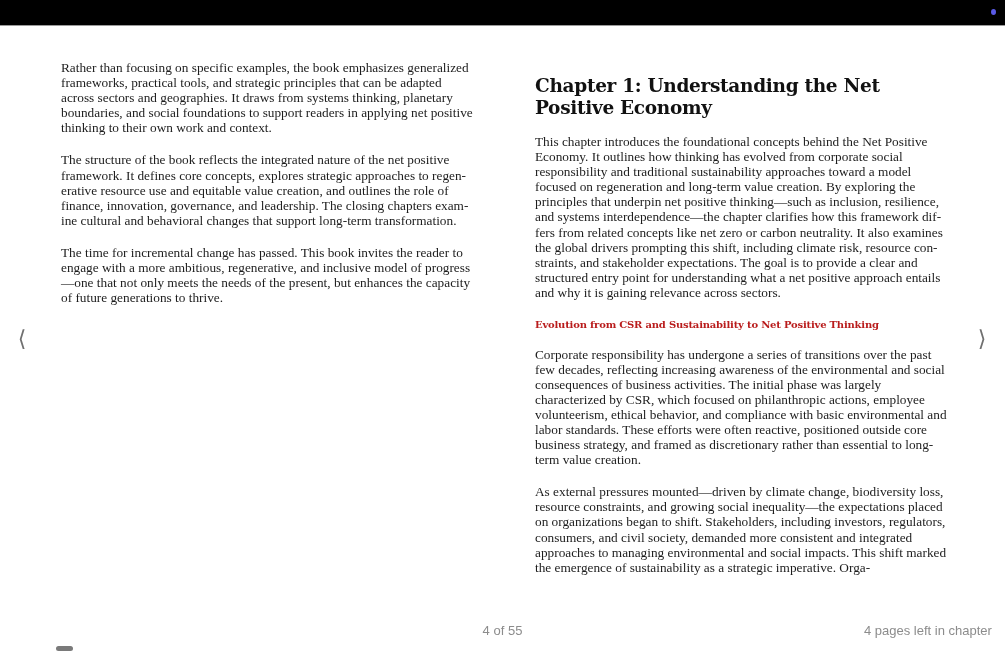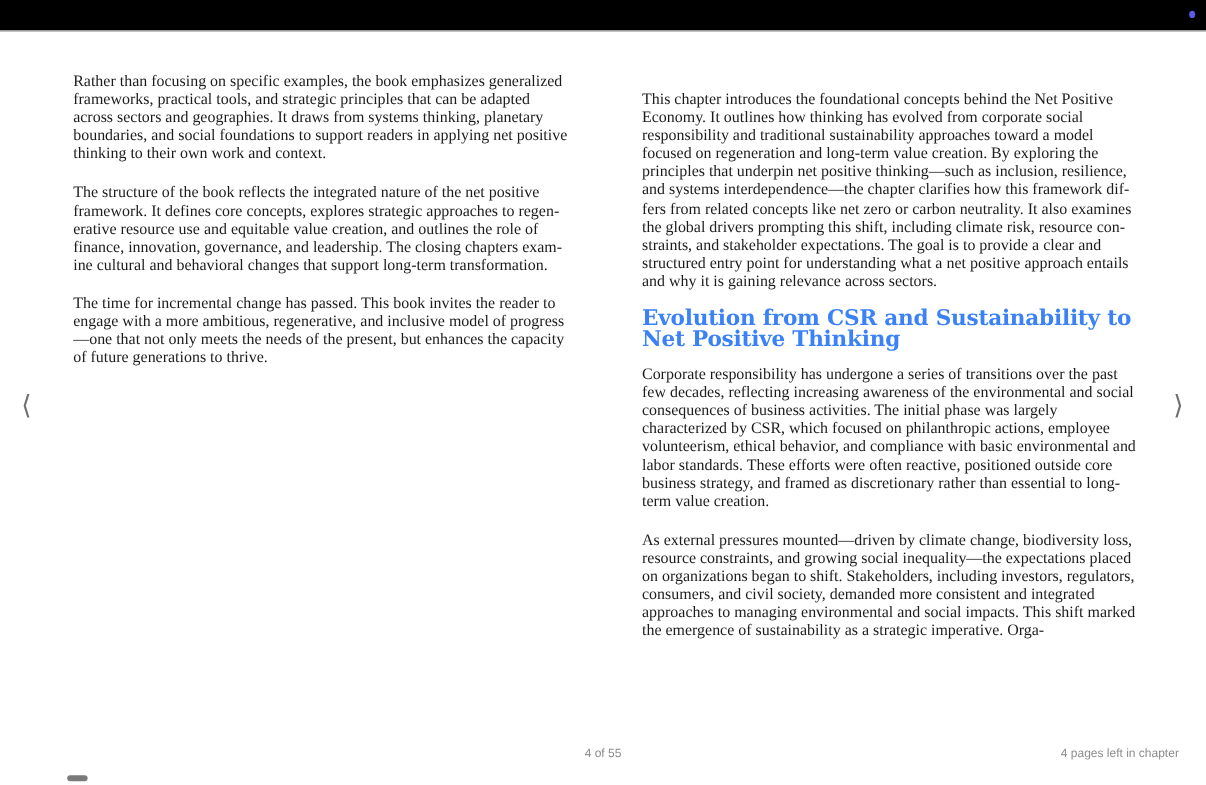--- a/index.html
+++ b/index.html
@@ -25,57 +25,58 @@
   .page-left { left: 61px; width: 415px; }
   .page-right { left: 535px; width: 415px; top: 75px; }
   .page p { margin: 0 0 17px 0; }
   .chapter-title {
     font-family: "DejaVu Serif", serif; font-weight: bold;
     font-size: 18.5px; line-height: 22px; margin: 0 0 15px 0; color: #111;
     letter-spacing: -0.3px;
   }
   .section-title {
     font-family: "DejaVu Serif", serif; font-weight: bold;
-    font-size: 18px; line-height: 16.5px; margin: 0 0 13px 0; color: #3b82f6;
+    font-size: 10px; line-height: 16.5px; margin: 0 0 13px 0; color: #b91c1c;
     letter-spacing: -0.2px;
   }
   .page-right .intro { }
   .nav-arrow {
     position: absolute; top: 326px; width: 20px; height: 26px;
     color: #707070; font-size: 22px; line-height: 26px; text-align: center;
     font-family: "DejaVu Sans", sans-serif; cursor: pointer;
   }
   .nav-prev { left: 12px; }
   .nav-next { left: 972px; }
   .footer-text {
     position: absolute; top: 623px;
-    font-family: "Liberation Sans", sans-serif; font-size: 10px;
+    font-family: "Liberation Sans", sans-serif; font-size: 13px;
     color: #8c8c8c;
   }
   .page-number { left: 480px; width: 45px; text-align: center; }
-  .pages-left { left: 864px; margin-left: 20px; }
+  .pages-left { left: 864px; }
   .progress-handle {
     position: absolute; left: 56px; top: 646px; width: 17px; height: 5px;
     border-radius: 3px; background: #7a7a7a;
   }
 </style>
 </head>
 <body>
 
 <div class="topbar">
   <span class="status-dot" style="background: rgb(90, 90, 230);"></span>
 </div>
 
 <div class="page page-left">
   <p>Rather than focusing on specific examples, the book emphasizes generalized frameworks, practical tools, and strategic principles that can be adapted across sectors and geographies. It draws from systems thinking, planetary boundaries, and social foundations to support readers in applying net posi­tive thinking to their own work and context.</p>
   <p>The structure of the book reflects the integrated nature of the net positive framework. It defines core concepts, explores strategic approaches to regen­erative resource use and equitable value creation, and outlines the role of finance, innovation, governance, and leadership. The closing chapters exam­ine cultural and behavioral changes that support long-term transformation.</p>
   <p>The time for incremental change has passed. This book invites the reader to engage with a more ambitious, regenerative, and inclusive model of progress —one that not only meets the needs of the present, but enhances the capac­ity of future generations to thrive.</p>
 </div>
 
 <div class="page page-right">
+  <h1 class="chapter-title">Chapter 1: Understanding the Net Positive Economy</h1>
   <p class="intro">This chapter introduces the foundational concepts behind the Net Positive Economy. It outlines how thinking has evolved from corporate social responsibility and traditional sustainability approaches toward a model focused on regeneration and long-term value creation. By exploring the principles that underpin net positive thinking—such as inclusion, resilience, and systems interdependence—the chapter clarifies how this framework dif­fers from related concepts like net zero or carbon neutrality. It also examines the global drivers prompting this shift, including climate risk, resource con­straints, and stakeholder expectations. The goal is to provide a clear and structured entry point for understanding what a net positive approach entails and why it is gaining relevance across sectors.</p>
   <h2 class="section-title">Evolution from CSR and Sustainability to Net Positive Thinking</h2>
   <p>Corporate responsibility has undergone a series of transitions over the past few decades, reflecting increasing awareness of the environmental and social consequences of business activities. The initial phase was largely characterized by CSR, which focused on philanthropic actions, employee volunteerism, ethical behavior, and compliance with basic environmental and labor standards. These efforts were often reactive, positioned outside core business strategy, and framed as discretionary rather than essential to long-term value creation.</p>
   <p>As external pressures mounted—driven by climate change, biodiversity loss, resource constraints, and growing social inequality—the expectations placed on organizations began to shift. Stakeholders, including investors, regulators, consumers, and civil society, demanded more consistent and integrated approaches to managing environmental and social impacts. This shift marked the emergence of sustainability as a strategic imperative. Orga-</p>
 </div>
 
 <div class="nav-arrow nav-prev">
   <span>⟨</span>
 </div>
 <div class="nav-arrow nav-next">

